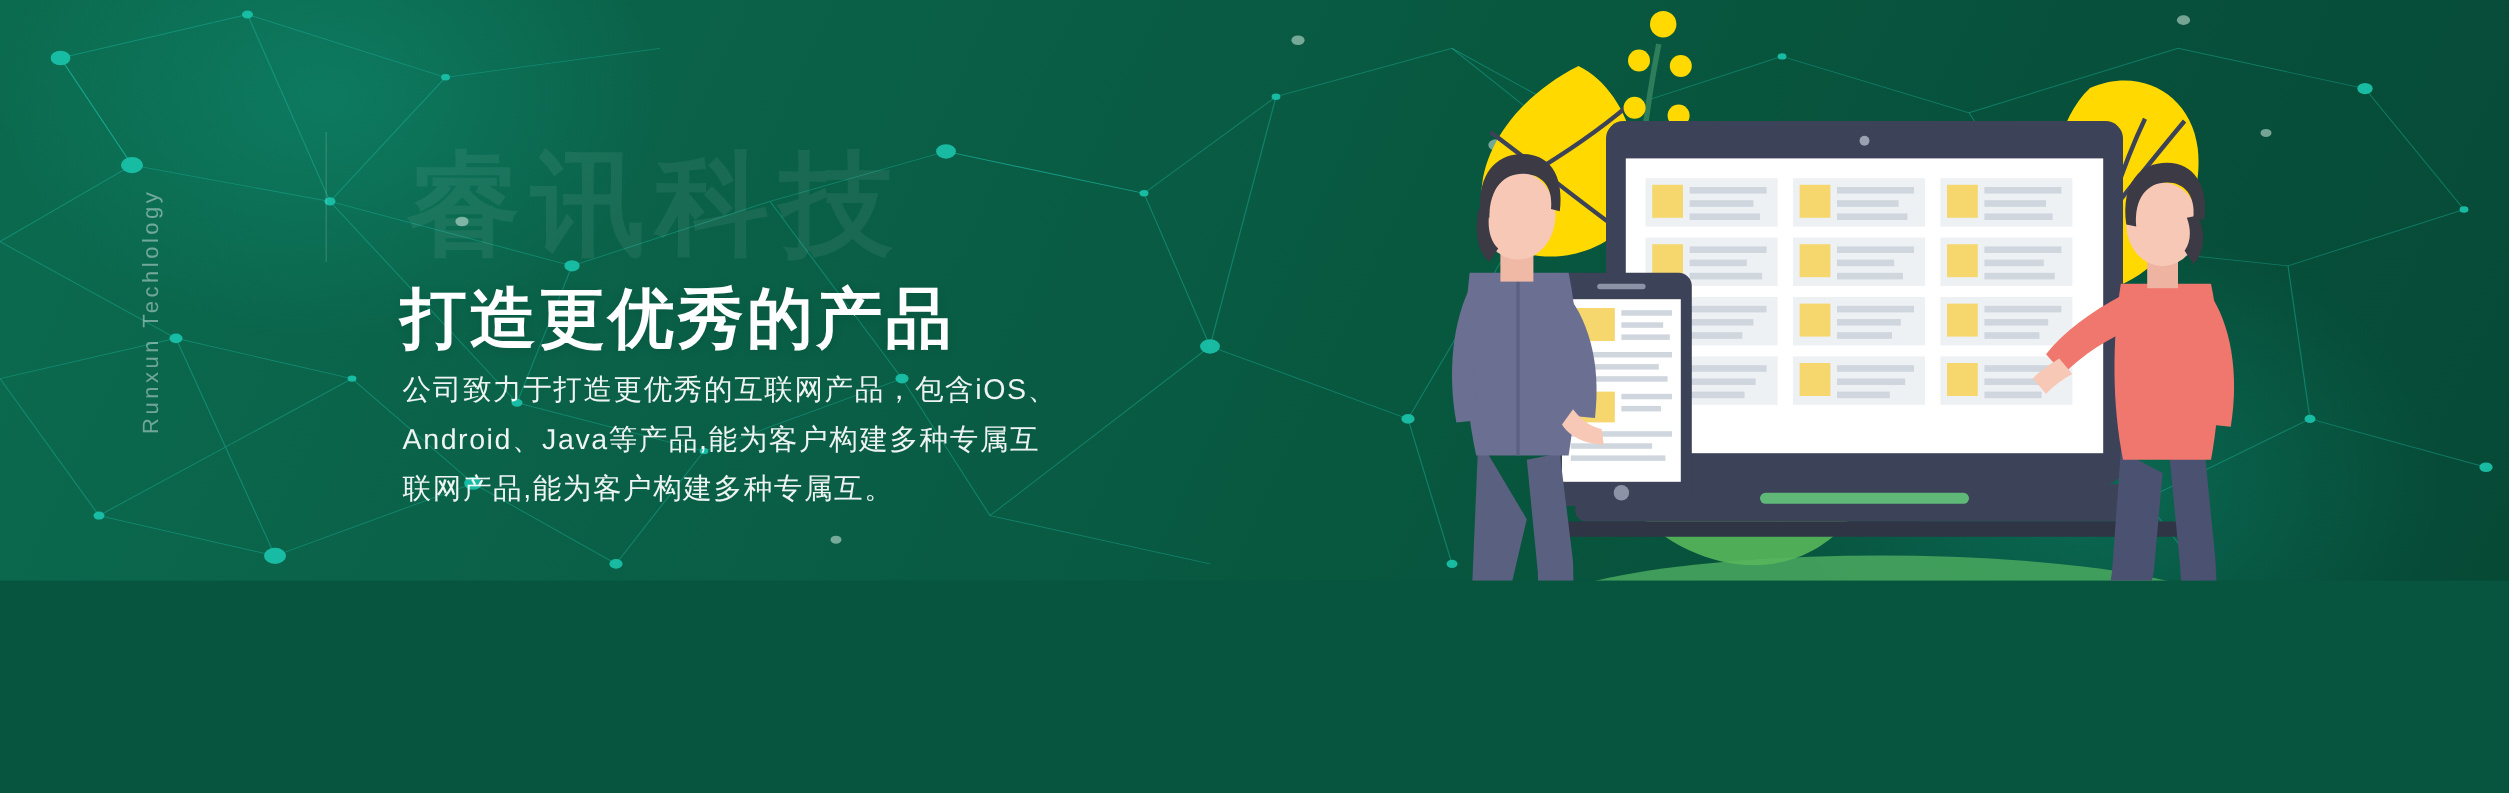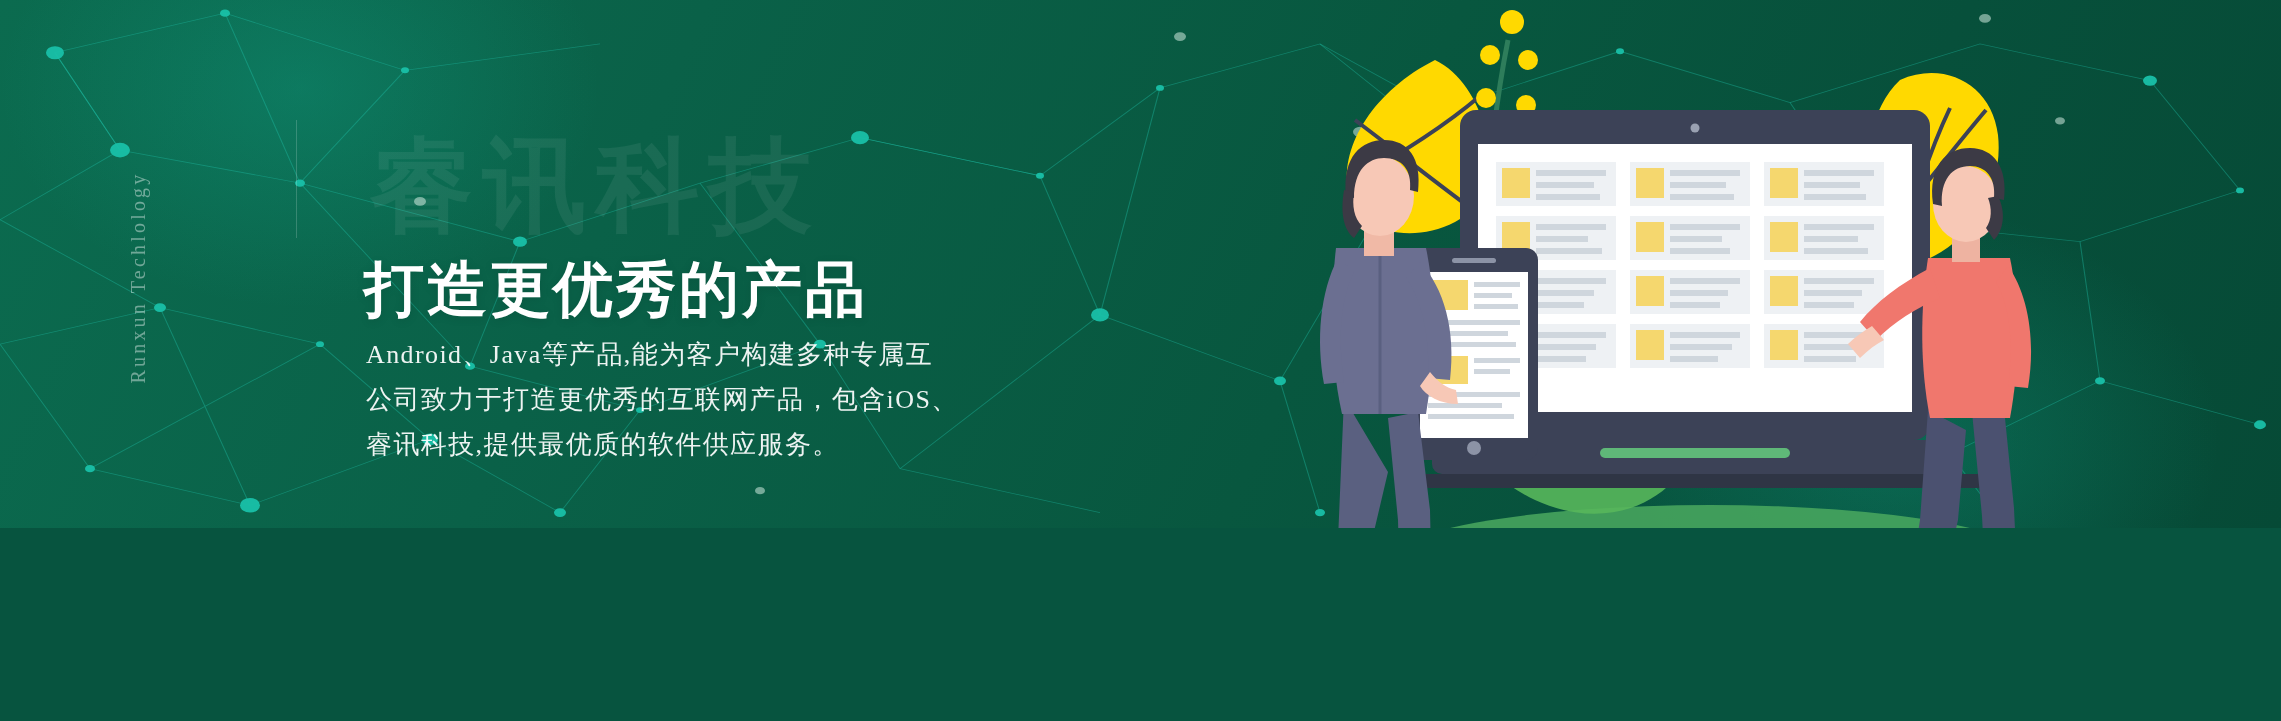--- a/index.html
+++ b/index.html
@@ -4,21 +4,20 @@
 <style>
   html,body{margin:0;padding:0;background:#07543f;}
   body{font-family:"Liberation Sans","DejaVu Sans",sans-serif;}
 
   #banner{
     position:relative;
     width:2281px;
     height:528px;
     overflow:hidden;
     background:linear-gradient(115deg,#0b6b4f 0%,#0a6148 28%,#08573f 58%,#07503b 78%,#064a36 100%);
-    font-family:Liberation Serif, serif;
   }
 
   
   #network{position:absolute;inset:0;width:100%;height:100%;}
 
   
   .watermark{
     position:absolute;
     left:370px;
     top:118px;
@@ -176,23 +175,23 @@
   </svg>
 
   <div class="watermark">睿讯科技</div>
 
   <div class="vertical-rule"></div>
   <div class="vertical-brand">Runxun Techlology</div>
 
   <h1 class="headline">打造更优秀的产品</h1>
 
   <div class="paragraph">
+    <span class="ln">公司致力于打造更优秀的互联网产品，包含iOS、</span>
     <span class="ln">Android、Java等产品,能为客户构建多种专属互</span>
-    <span class="ln">公司致力于打造更优秀的互联网产品，包含iOS、</span>
-    <span class="ln">睿讯科技,提供最优质的软件供应服务。</span>
+    <span class="ln">联网产品,能为客户构建多种专属互。</span>
   </div>
 
   <svg id="illustration" viewBox="0 0 820 721" aria-hidden="true">
 
     <ellipse cx="430" cy="565" rx="330" ry="60" fill="#4aa95f" opacity="0.85"></ellipse>
     <path d="M300 300 C250 230 190 250 175 320 C158 400 190 470 255 500 C330 535 405 500 420 430 C435 360 370 320 300 300 Z" fill="#58b75b" opacity="0.9"></path>
 
     <g>
       <path d="M155 60 C95 90 60 145 68 190 C76 232 130 245 175 222 C205 206 215 170 205 130 C198 100 180 72 155 60 Z" fill="#ffd900"></path>
       <path d="M70 182 C110 160 160 130 200 96" stroke="#3c4257" stroke-width="4" fill="none"></path>

